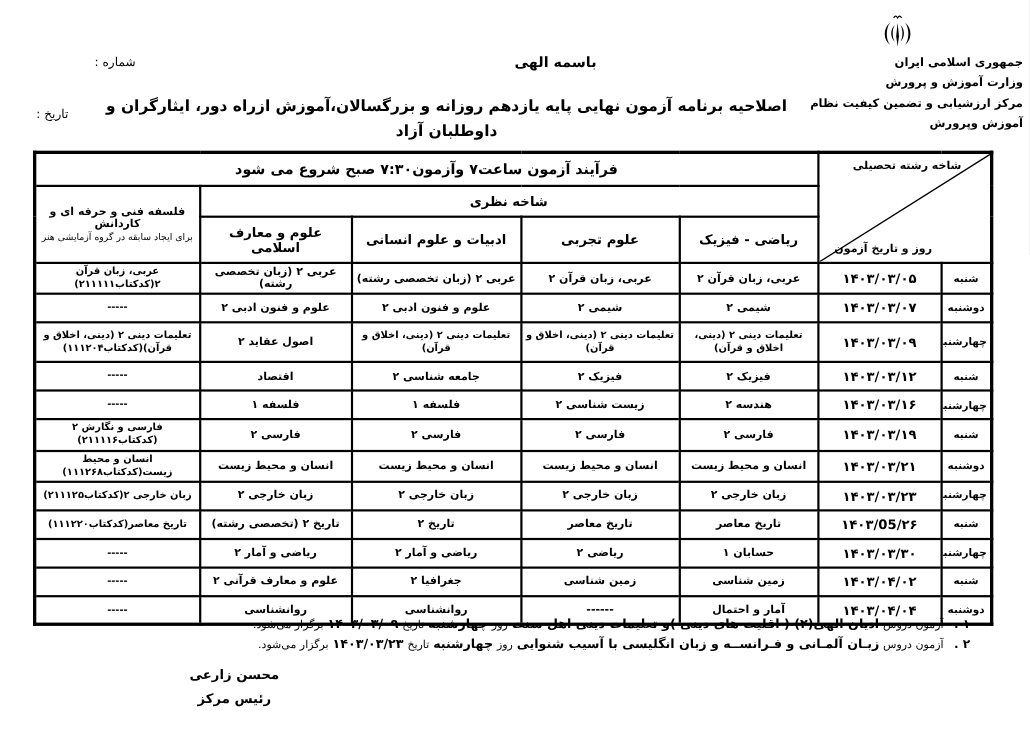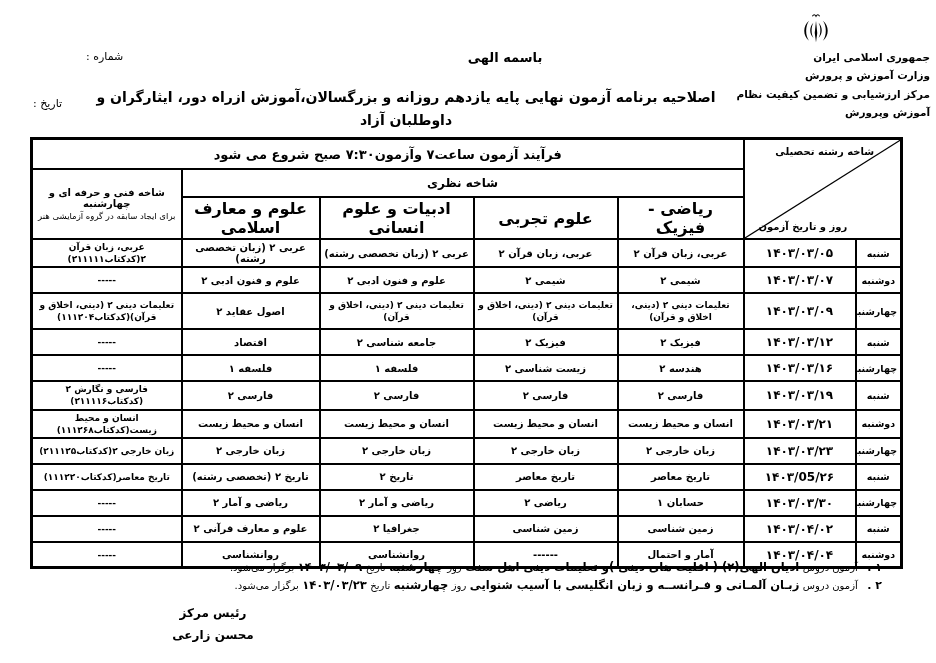--- a/index.html
+++ b/index.html
@@ -18,21 +18,21 @@
   
   .sched{position:absolute;top:137px;right:33px;width:870px;border-collapse:collapse;
          table-layout:fixed;border:3px solid #000;}
   .sched td{border:2px solid #000;text-align:center;vertical-align:middle;
             padding:1px 3px;overflow:hidden;}
   .proc-cell{font-weight:bold;font-size:13px;height:26px;}
   .theory-cell{font-weight:bold;font-size:12px;height:24px;border-radius:14px;}
   .voc-cell{vertical-align:top;padding-top:2px;}
   .voc-title{font-weight:bold;font-size:10px;}
   .voc-sub{font-size:8.5px;line-height:1.25;margin-top:2px;}
-  .subj-head{font-weight:bold;font-size:16px;height:38px;}
+  .subj-head{font-weight:bold;font-size:12px;height:38px;}
   .corner-cell{position:relative;padding:0;}
   .corner-svg{position:absolute;inset:0;width:100%;height:100%;}
   .corner-top{position:absolute;top:6px;right:26px;font-weight:bold;font-size:10px;}
   .corner-bottom{position:absolute;bottom:6px;left:14px;font-weight:bold;font-size:10px;text-align:center;}
   .row-norm{height:26px;}
   .row-tall{height:36px;}
   .day-cell{font-weight:bold;font-size:9.5px;padding:1px 1px;}
   .date-cell{font-weight:bold;font-size:12px;}
   .subj-cell{font-weight:bold;font-size:10px;}
   .fanni-cell{font-weight:bold;font-size:9px;line-height:1.35;}
@@ -94,21 +94,21 @@
           <line x1="0" y1="100" x2="100" y2="0" stroke="#000" stroke-width="1.2" vector-effect="non-scaling-stroke"></line>
         </svg>
         <span class="corner-top">شاخه رشته تحصیلی</span>
         <span class="corner-bottom">روز و تاریخ آزمون</span>
       </td>
       <td class="proc-cell" colspan="5">فرآیند آزمون ساعت۷ وآزمون۷:۳۰ صبح شروع می شود</td>
     </tr>
     <tr>
       <td class="theory-cell" colspan="4">شاخه نظری</td>
       <td class="voc-cell" rowspan="2">
-        <div class="voc-title">شاخه فنی و حرفه ای و چهارشنبه</div>
+        <div class="voc-title">فلسفه فنی و حرفه ای و کاردانش</div>
         <div class="voc-sub">برای ایجاد سابقه در گروه آزمایشی هنر</div>
       </td>
     </tr>
     <tr>
       <td class="subj-head">ریاضی - فیزیک</td>
       <td class="subj-head">علوم تجربی</td>
       <td class="subj-head">ادبیات و علوم انسانی</td>
       <td class="subj-head">علوم و معارف اسلامی</td>
     </tr>
 
@@ -240,17 +240,17 @@
       <span class="note-bold">زبـان آلمـانی و فـرانســه و زبان انگلیسی با آسیب شنوایی</span>
       <span class="note-reg">روز</span>
       <span class="note-bold">چهارشنبه</span>
       <span class="note-reg">تاریخ</span>
       <span class="note-bold">۱۴۰۳/۰۳/۲۳</span>
       <span class="note-reg">برگزار می‌شود.</span>
     </div>
   </div>
 
   <div class="signature">
+    <div>محسن زارعی</div>
     <div>رئیس مرکز</div>
-    <div>محسن زارعی</div>
   </div>
 
 </div>
 
 </body></html>

